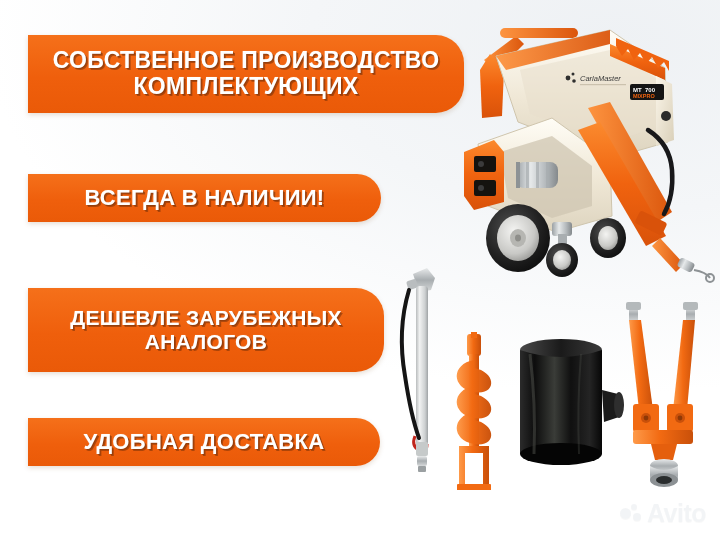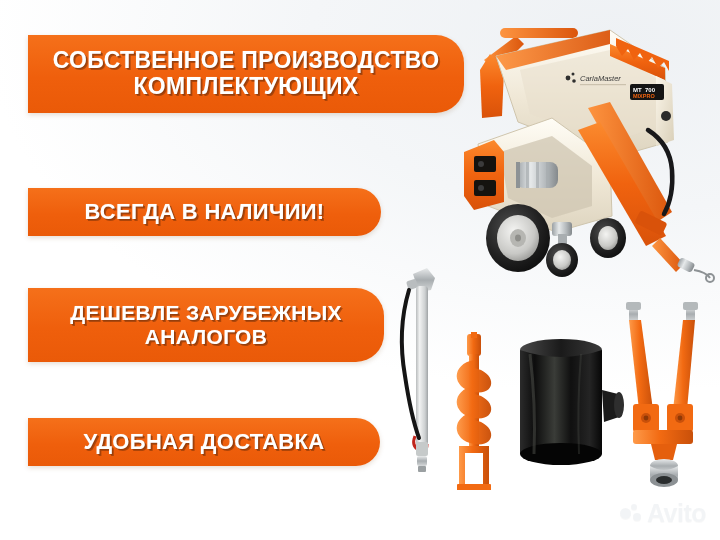--- a/index.html
+++ b/index.html
@@ -35,23 +35,23 @@
     text-shadow:
       2px 2px 0 rgba(120,50,10,.55),
       1px 1px 0 rgba(120,50,10,.45),
       0 0 1px rgba(255,255,255,.4);
     white-space:pre-line;
     padding:0 14px;
   }
 
   #b1{top:35px;height:78px;width:436px;}
   #b1 .btxt{font-size:23px;}
-  #b2{top:188px;height:48px;width:353px;}
+  #b2{top:174px;height:48px;width:353px;}
   #b2 .btxt{font-size:22px;}
-  #b3{top:288px;height:74px;width:356px;}
+  #b3{top:288px;height:84px;width:356px;}
   #b3 .btxt{font-size:21px;}
   #b4{top:418px;height:48px;width:352px;}
   #b4 .btxt{font-size:22px;text-align:center;}
 
   
   #machine{position:absolute;left:460px;top:10px;width:280px;height:290px;}
   #machine svg{display:block;}
 
   
   #parts{position:absolute;left:385px;top:250px;width:335px;height:240px;}

